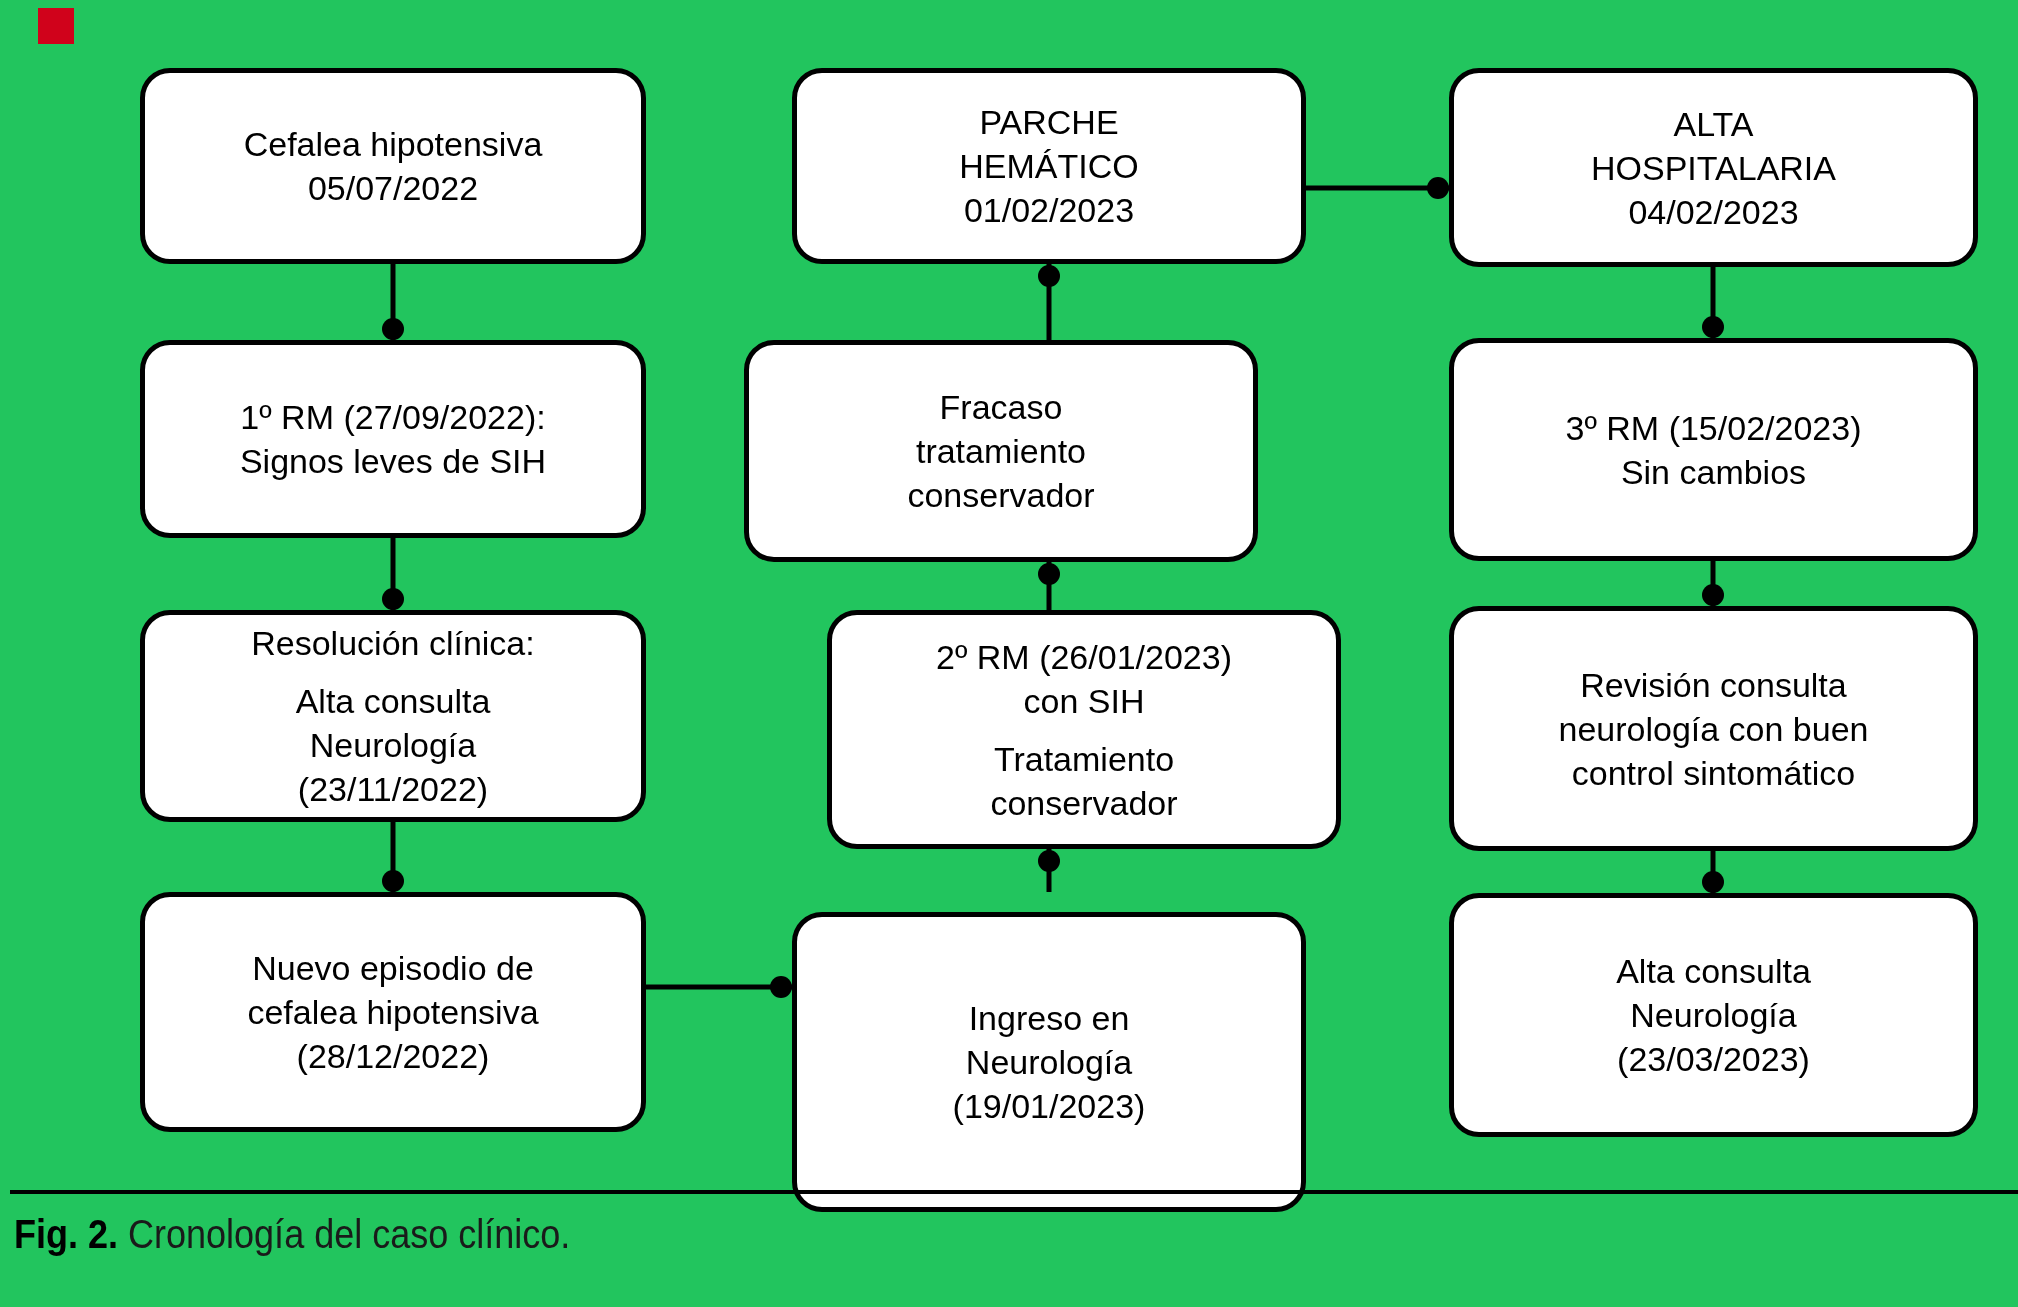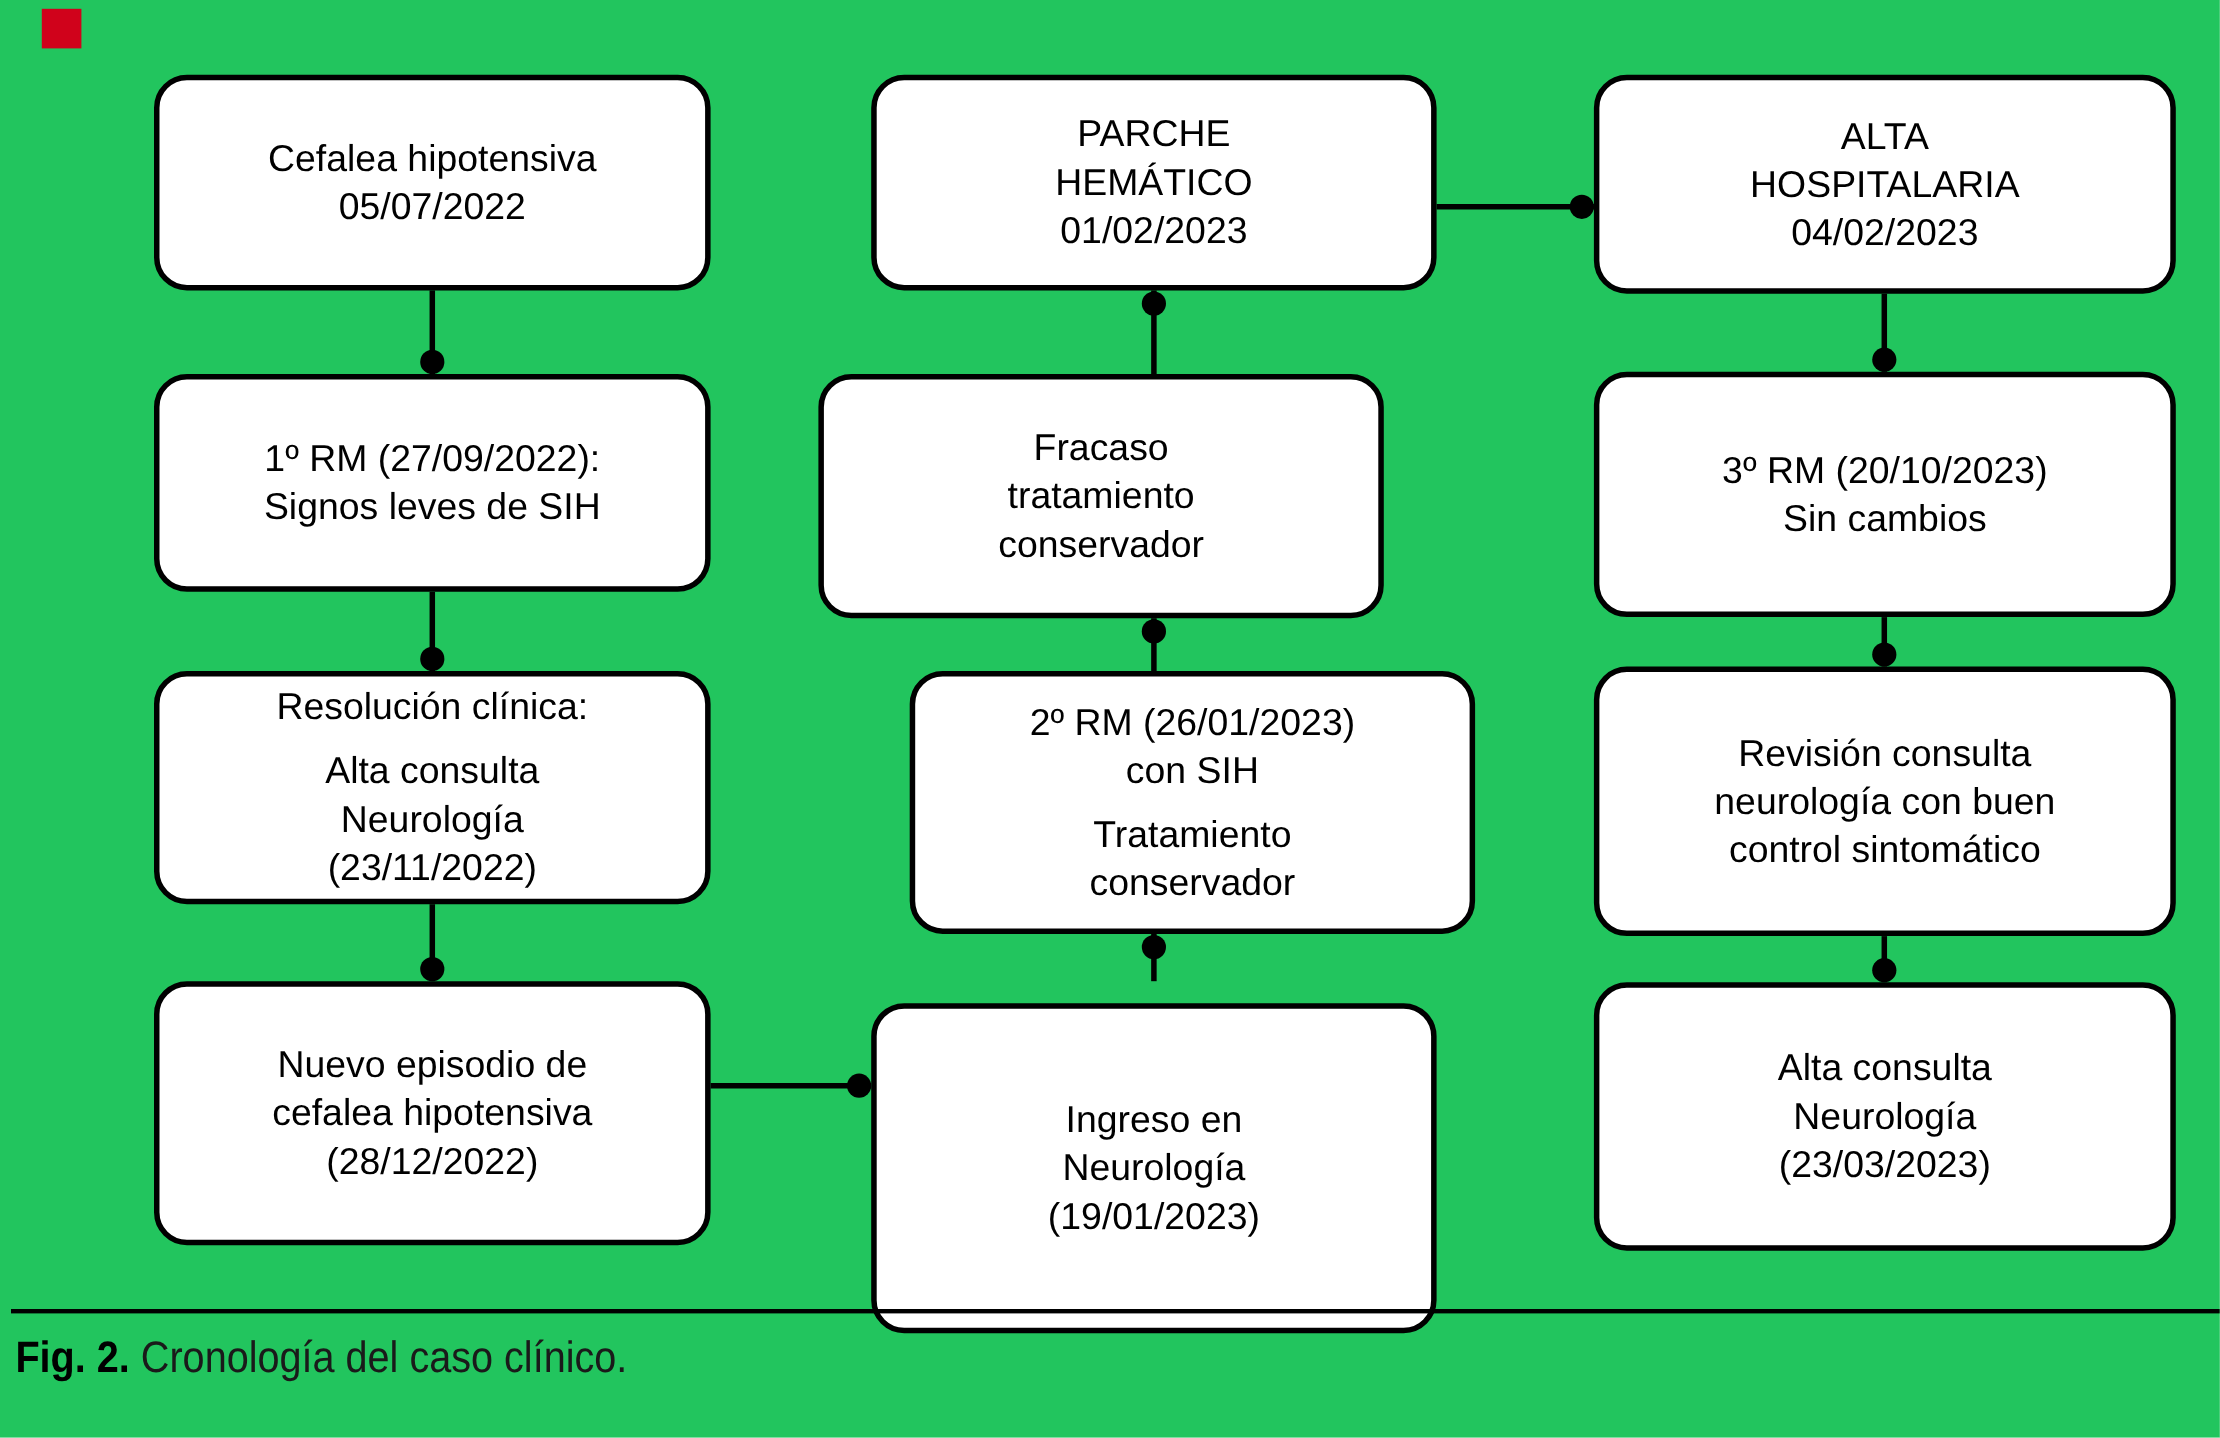--- a/index.html
+++ b/index.html
@@ -138,21 +138,21 @@
 Neurología
 (19/01/2023)</p>
   </div>
 
   <div class="node" style="left:1449px; top:68px;  width:529px; height:199px;">
     <p>ALTA
 HOSPITALARIA
 04/02/2023</p>
   </div>
   <div class="node" style="left:1449px; top:338px; width:529px; height:223px;">
-    <p>3º RM (20/10/2023)
+    <p>3º RM (15/02/2023)
 Sin cambios</p>
   </div>
   <div class="node" style="left:1449px; top:606px; width:529px; height:245px;">
     <p>Revisión consulta
 neurología con buen
 control sintomático</p>
   </div>
   <div class="node" style="left:1449px; top:893px; width:529px; height:244px;">
     <p>Alta consulta
 Neurología

